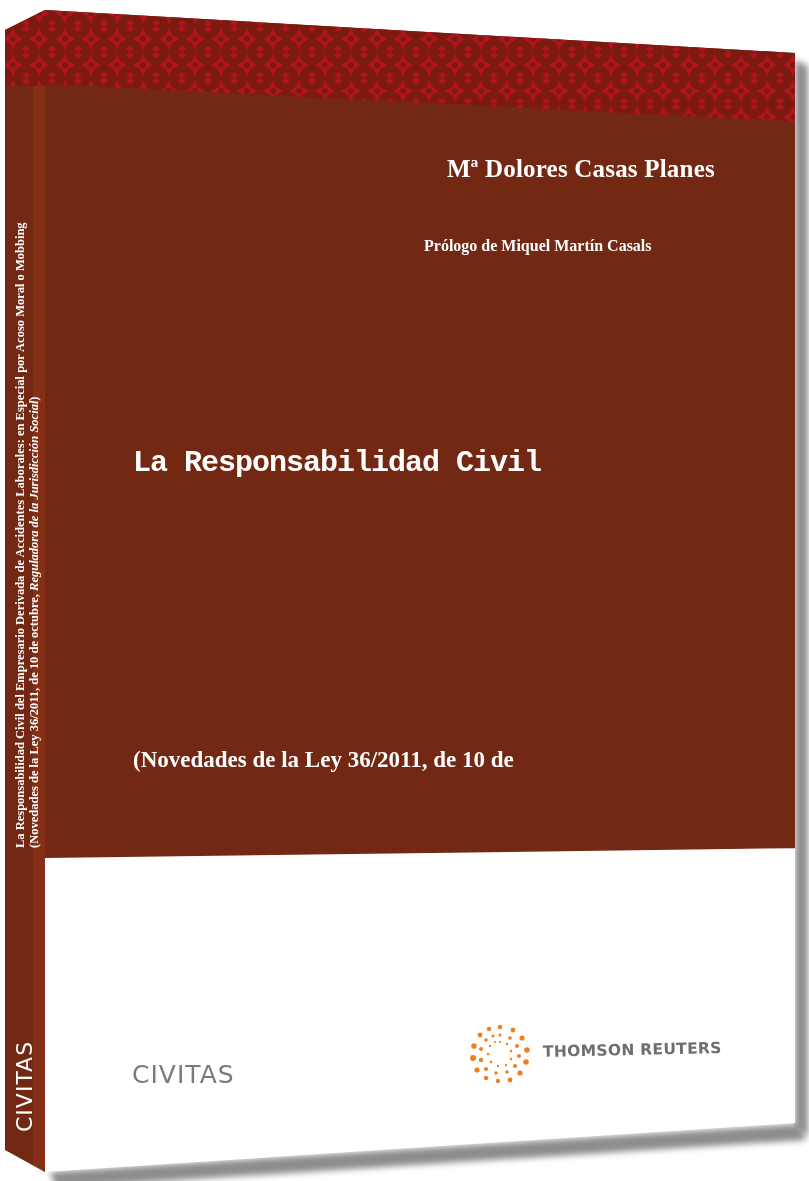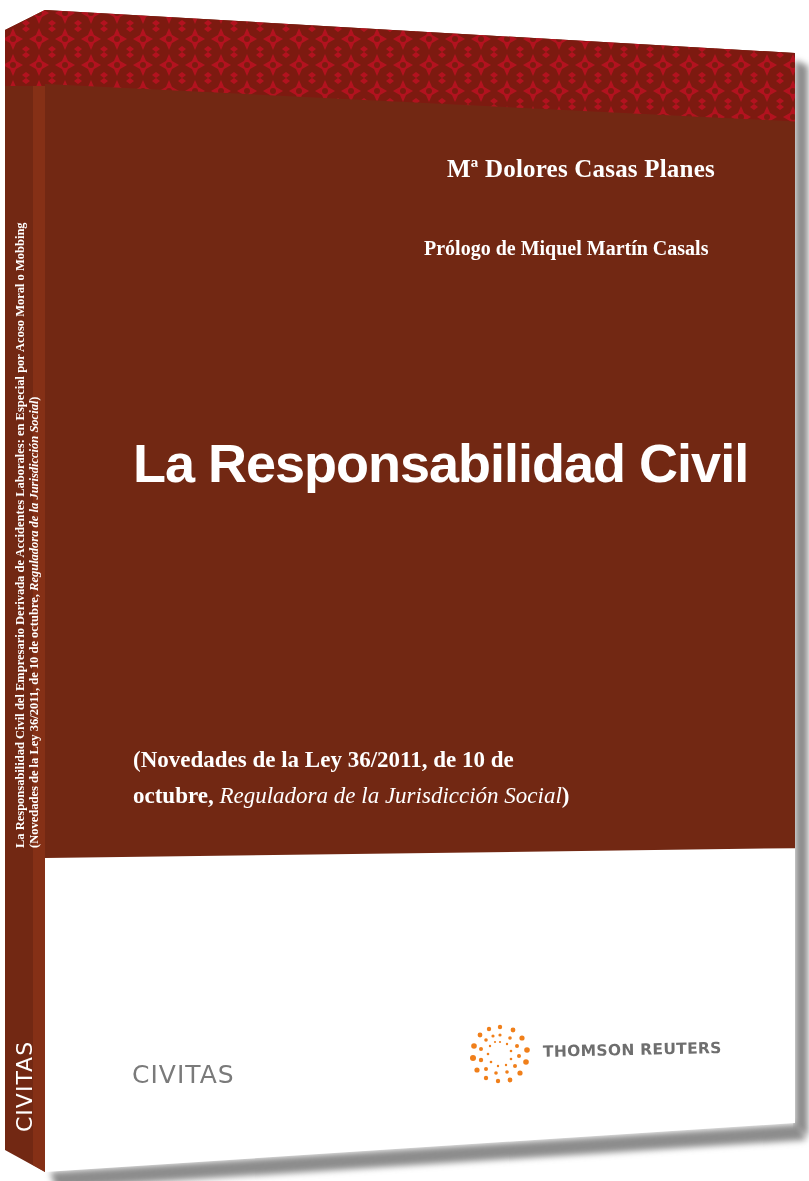--- a/index.html
+++ b/index.html
@@ -1,22 +1,22 @@
 <!DOCTYPE html>
 <html><head>
 <meta charset="utf-8">
 <style>
   html,body{margin:0;padding:0;background:#ffffff;}
   body{width:809px;height:1181px;position:relative;overflow:hidden;font-family:"Liberation Sans",sans-serif;}
   .stage{position:absolute;left:0;top:0;width:797px;height:1181px;}
   svg.cover{position:absolute;left:0;top:0;}
   .txt{position:absolute;color:#ffffff;font-family:"Liberation Serif",serif;font-weight:bold;white-space:nowrap;}
   .author{left:447px;top:155px;font-size:25px;letter-spacing:0.2px;}
-  .prologue{left:424px;top:237px;font-size:20px;}
-  .title{left:133px;top:440px;font-size:54px;line-height:47px;font-family:Liberation Sans, sans-serif;font-weight:bold;letter-spacing:-1px;}
+  .prologue{left:424px;top:237px;font-size:16px;}
+  .title{left:133px;top:440px;font-size:30px;line-height:47px;font-family:Liberation Mono, monospace;font-weight:bold;letter-spacing:-1px;}
   .title div{white-space:nowrap;}
   .title i{font-style:italic;}
   .subtitle{left:133px;top:742px;font-size:23px;line-height:36px;font-family:Liberation Serif, serif;}
   .subtitle i{font-style:italic;font-weight:normal;}
   .spine-text{position:absolute;color:#fff;font-family:"Liberation Serif",serif;font-weight:bold;font-size:12.5px;line-height:14px;white-space:nowrap;transform-origin:0 0;transform:rotate(-90deg);left:13px;top:848px;}
   .spine-text i{font-style:italic;}
   .spine-civitas{position:absolute;color:#fff;font-family:"DejaVu Sans",sans-serif;font-size:22px;letter-spacing:1px;transform-origin:0 0;transform:rotate(-90deg);left:12px;top:1132px;white-space:nowrap;}
   .civitas{position:absolute;left:132px;top:1060px;color:#7a7a7a;font-family:"DejaVu Sans",sans-serif;font-size:25px;letter-spacing:1px;}
   .tr-text{position:absolute;left:543px;top:1041px;color:#6e6e6e;font-family:"DejaVu Sans",sans-serif;font-weight:bold;font-size:15.5px;letter-spacing:0.3px;transform:rotate(-1.2deg);}
   .tr-logo{position:absolute;left:470px;top:1024px;width:60px;height:60px;}
@@ -57,21 +57,20 @@
 
   <div class="txt author">Mª Dolores Casas Planes</div>
   <div class="txt prologue">Prólogo de Miquel Martín Casals</div>
 
   <div class="txt title">
     <div>La Responsabilidad Civil</div>
   </div>
 
   <div class="txt subtitle">
     <div>(Novedades de la Ley 36/2011, de 10 de</div>
-    <div><span>octubre, </span><i>Reguladora de la Jurisdicción Social</i><span>)</span></div>
   </div>
 
   <div class="spine-text">
     <div>La Responsabilidad Civil del Empresario Derivada de Accidentes Laborales: en Especial por Acoso Moral o Mobbing</div>
     <div><span>(Novedades de la Ley 36/2011, de 10 de octubre, </span><i>Reguladora de la Jurisdicción Social</i><span>)</span></div>
   </div>
   <div class="spine-civitas">CIVITAS</div>
 
   <div class="civitas">CIVITAS</div>
 

